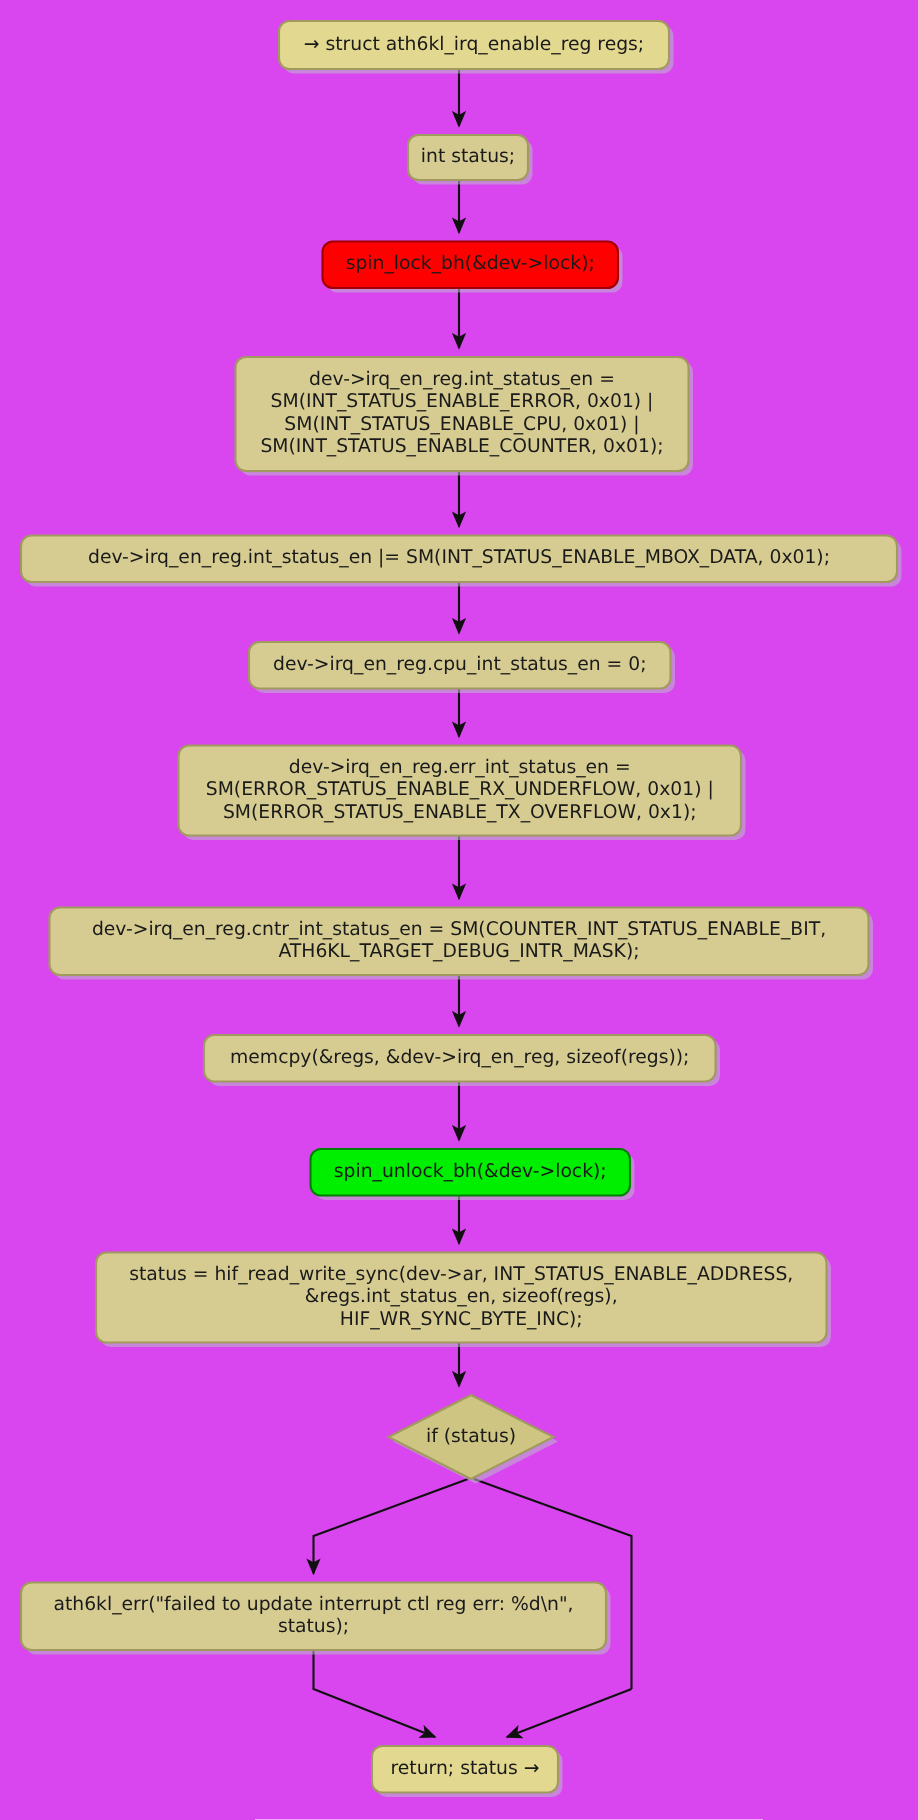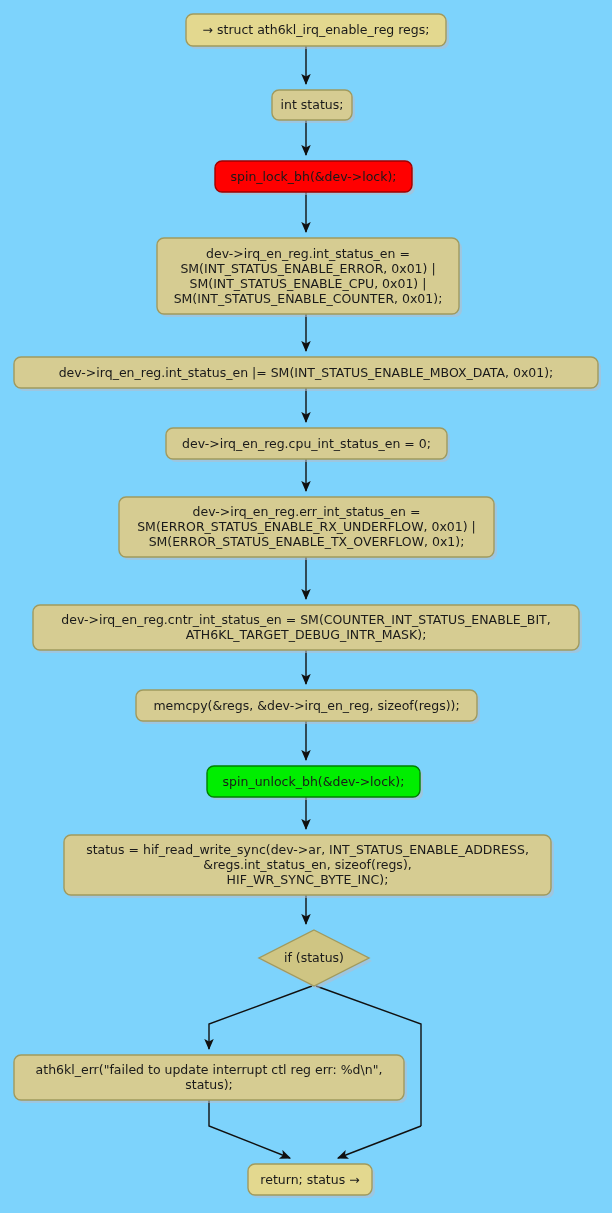--- a/index.html
+++ b/index.html
@@ -4,21 +4,21 @@
 <style>
   html, body {
     margin: 0;
     padding: 0;
     background: #ffffff;
   }
   #chart-root {
     position: relative;
     width: 612px;
     height: 1213px;
-    background: #7dd3fc;
+    background: #d946ef;
     font-family: "DejaVu Sans", sans-serif;
     overflow: hidden;
   }
   svg.flow {
     position: absolute;
     top: 0;
     left: 0;
     width: 612px;
     height: 1213px;
     display: block;

